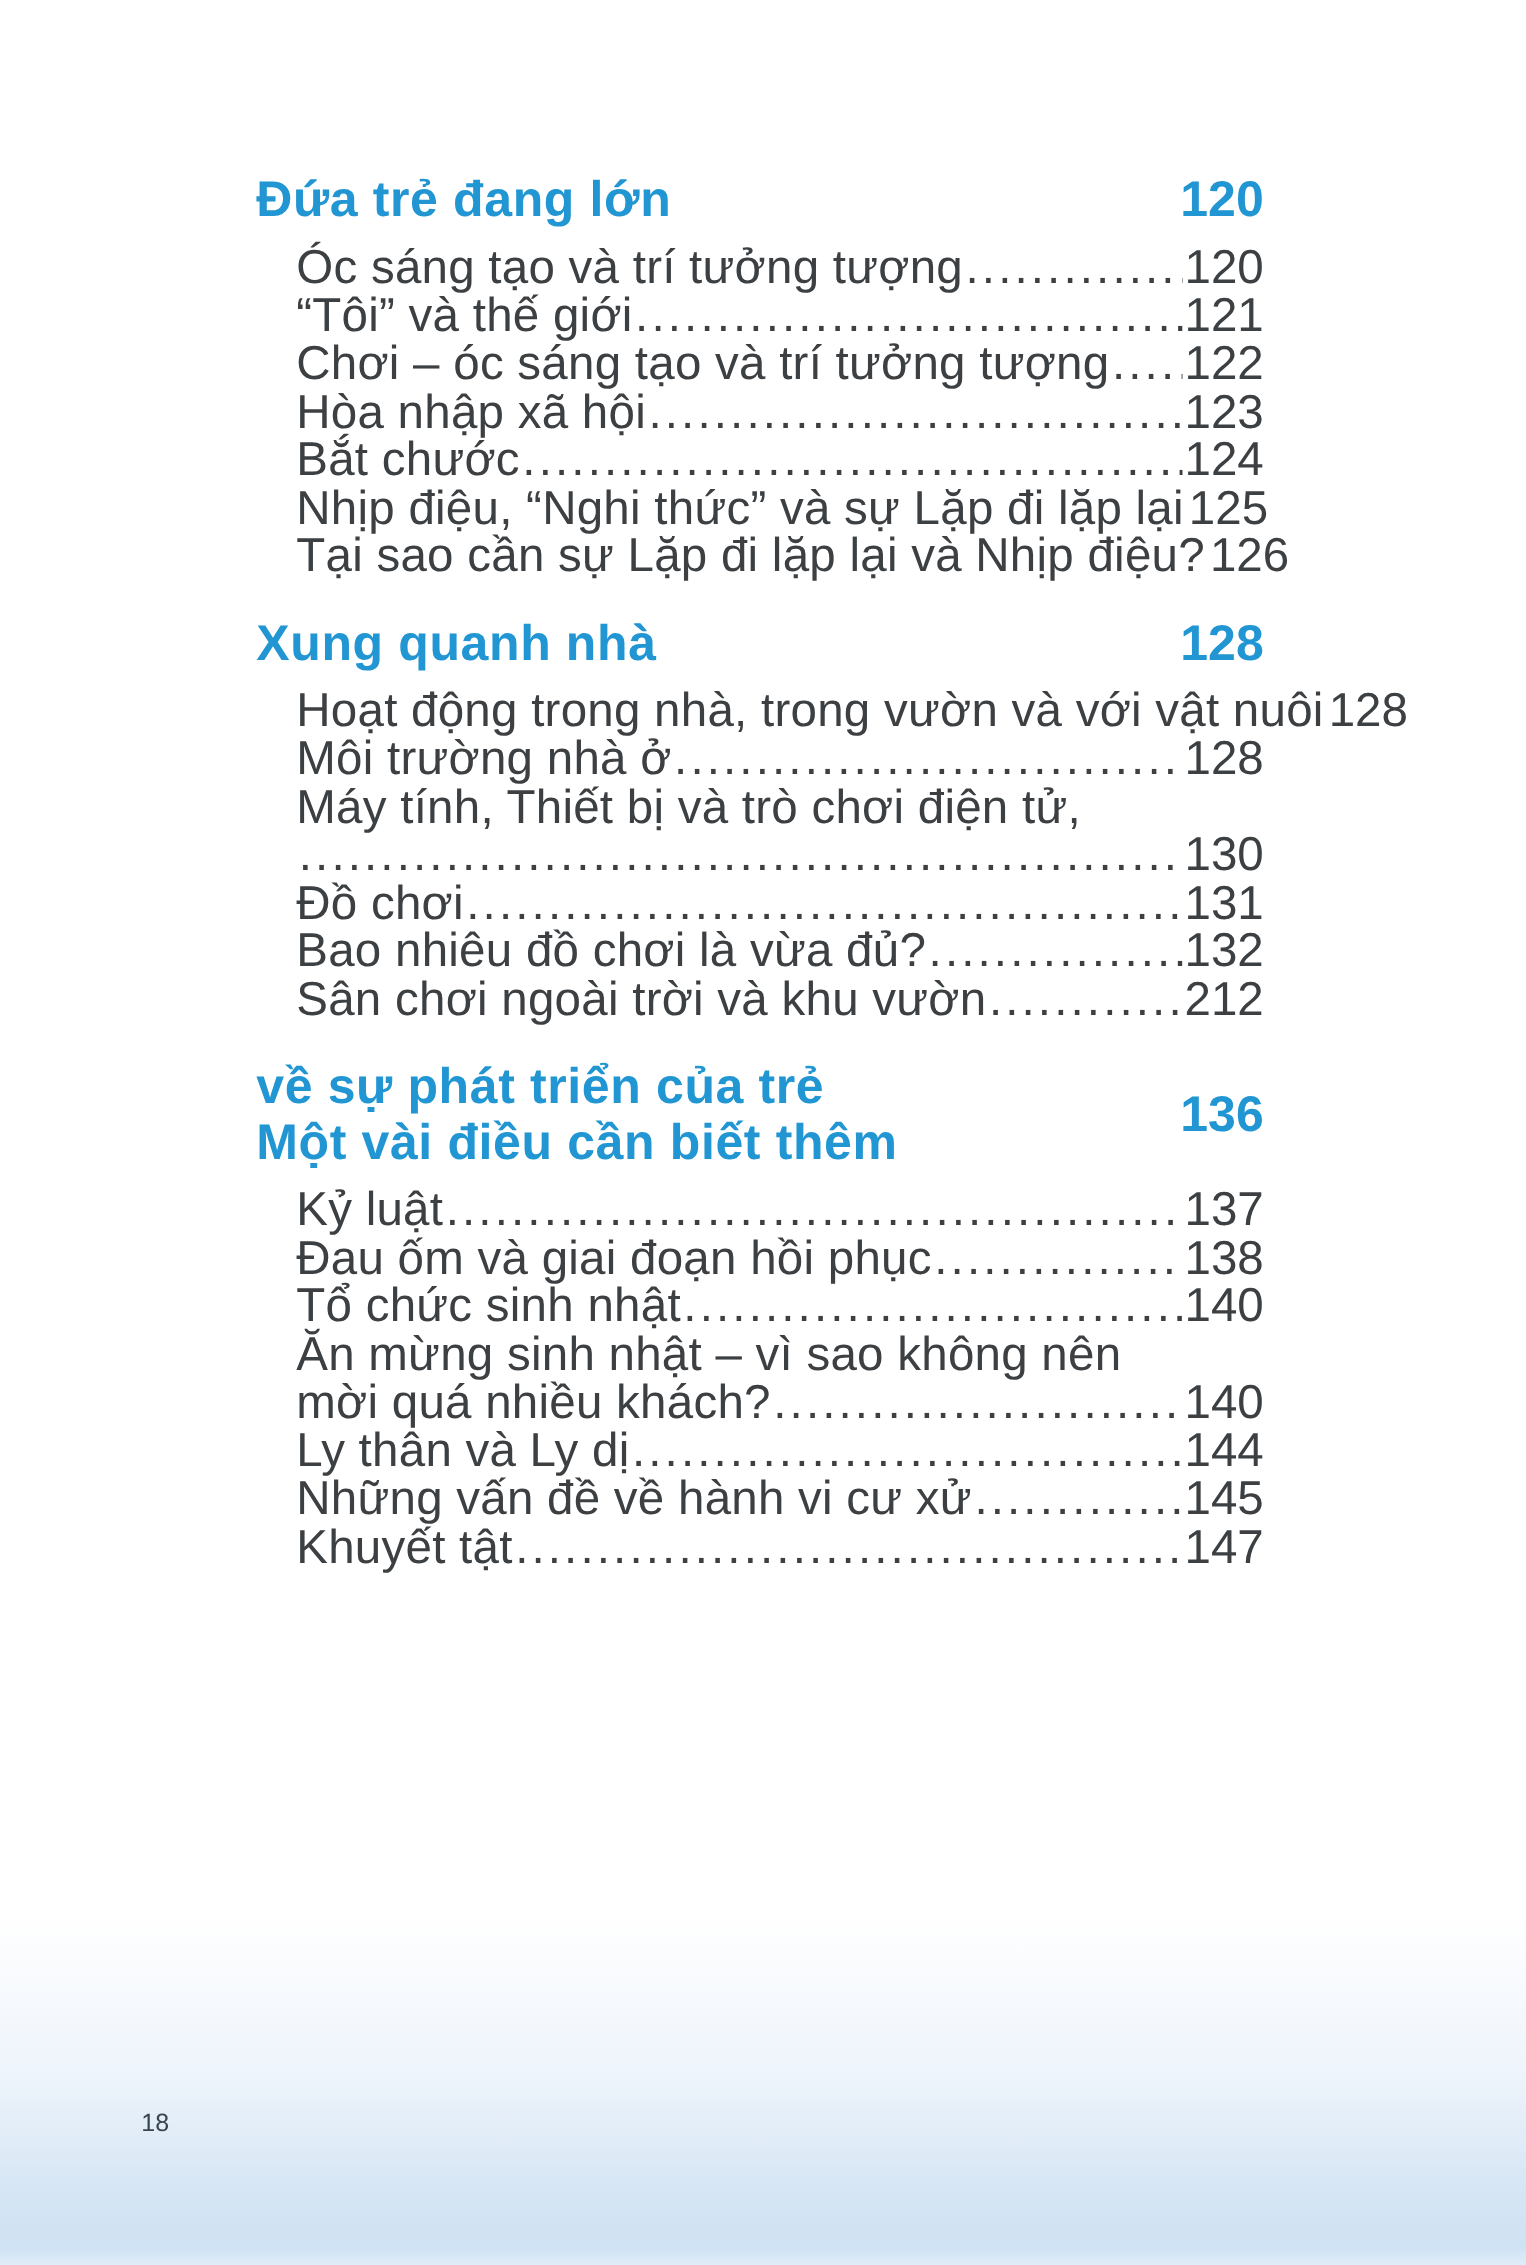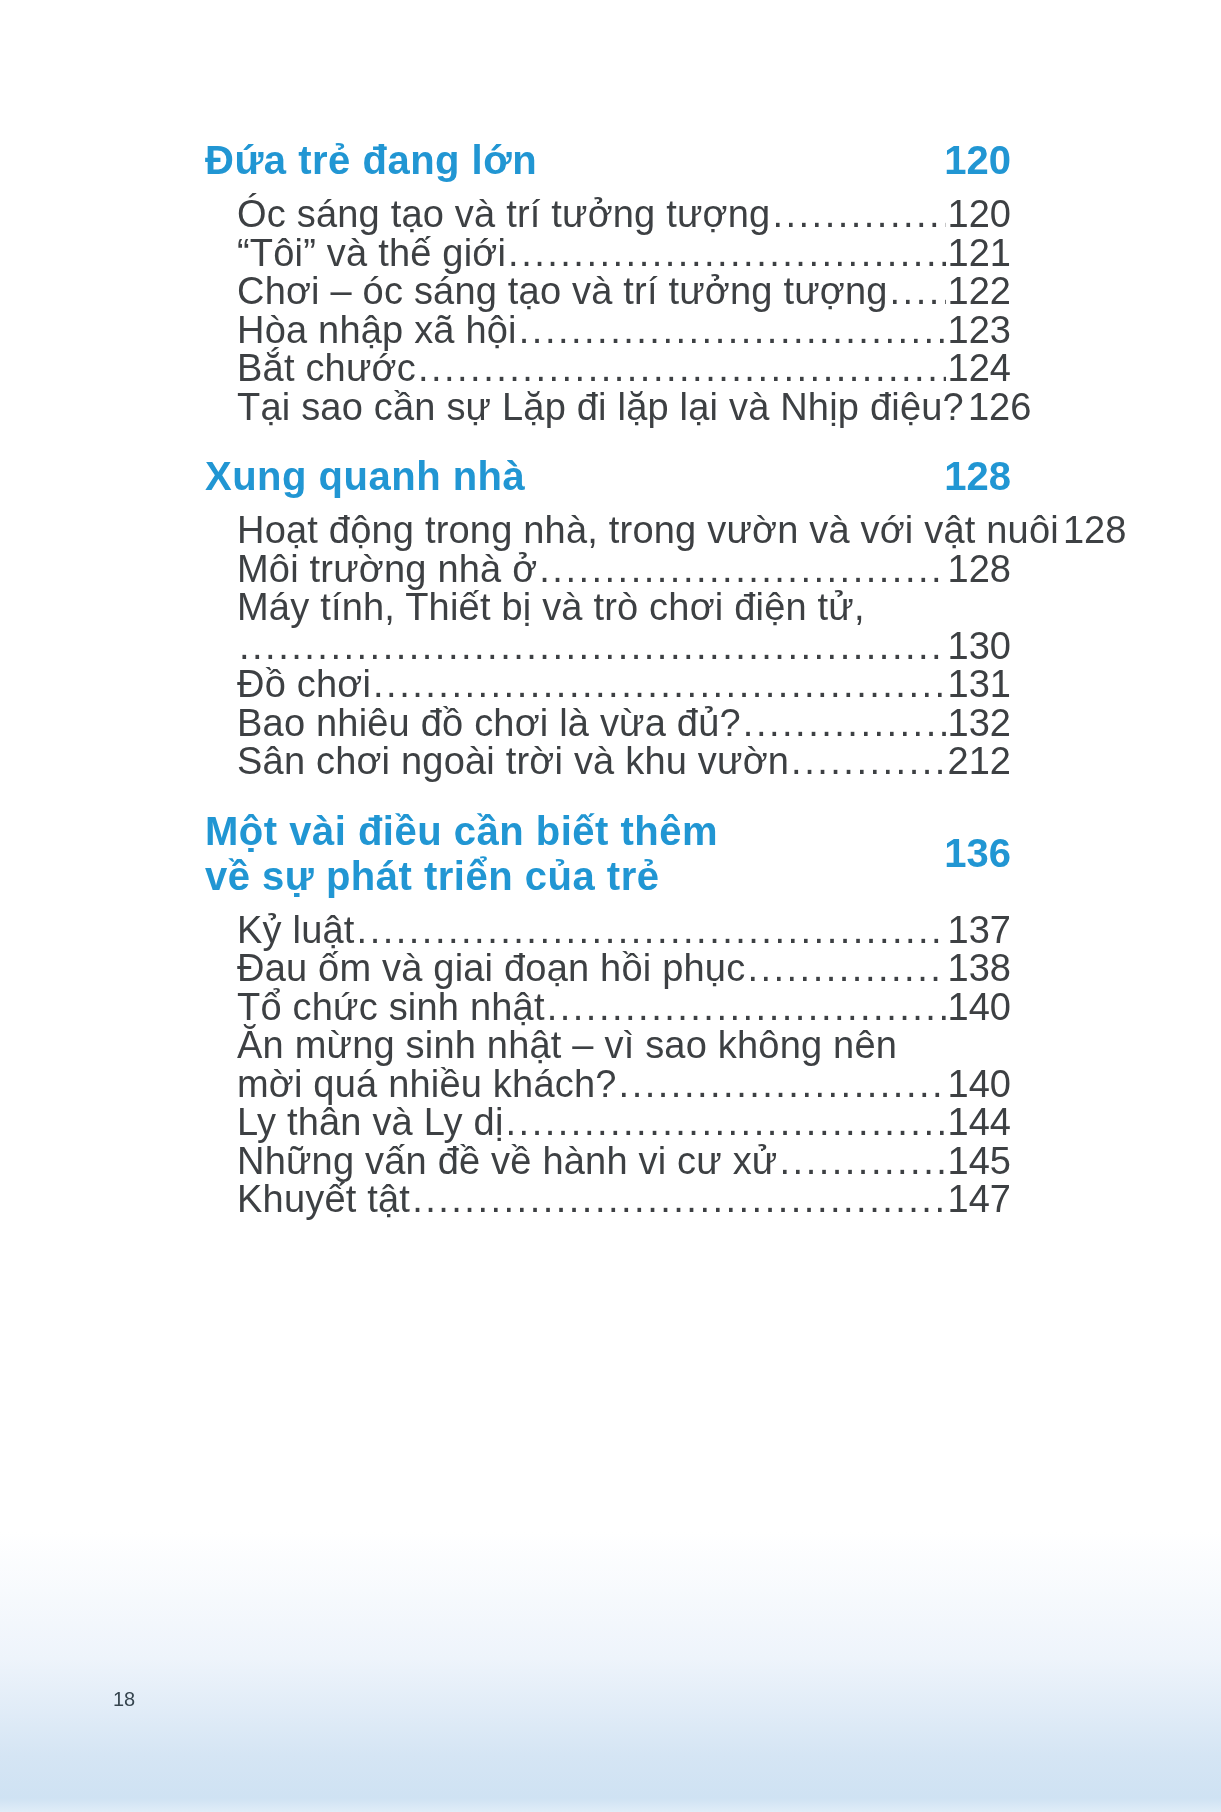--- a/index.html
+++ b/index.html
@@ -143,20 +143,25 @@
               <span class="toc-label">Hòa nhập xã hội</span>
               <span class="toc-dots"></span>
               <span class="toc-page">123</span>
             </div>
             <div class="toc-row">
               <span class="toc-label">Bắt chước</span>
               <span class="toc-dots"></span>
               <span class="toc-page">124</span>
             </div>
             <div class="toc-row">
+              <span class="toc-label">Nhịp điệu, “Nghi thức” và sự Lặp đi lặp lại</span>
+              <span class="toc-dots"></span>
+              <span class="toc-page">125</span>
+            </div>
+            <div class="toc-row">
               <span class="toc-label">Tại sao cần sự Lặp đi lặp lại và Nhịp điệu?</span>
               <span class="toc-dots"></span>
               <span class="toc-page">126</span>
             </div>
           </div>
         </div>
         <div class="section">
           <div class="section-header">
             <div class="section-title">
               <div>Xung quanh nhà</div>
@@ -194,22 +199,22 @@
             <div class="toc-row">
               <span class="toc-label">Sân chơi ngoài trời và khu vườn</span>
               <span class="toc-dots"></span>
               <span class="toc-page">212</span>
             </div>
           </div>
         </div>
         <div class="section">
           <div class="section-header">
             <div class="section-title">
+              <div>về sự phát triển của trẻ</div>
               <div>Một vài điều cần biết thêm</div>
-              <div>về sự phát triển của trẻ</div>
             </div>
             <div class="section-page">136</div>
           </div>
           <div class="entries">
             <div class="toc-row">
               <span class="toc-label">Kỷ luật</span>
               <span class="toc-dots"></span>
               <span class="toc-page">137</span>
             </div>
             <div class="toc-row">

